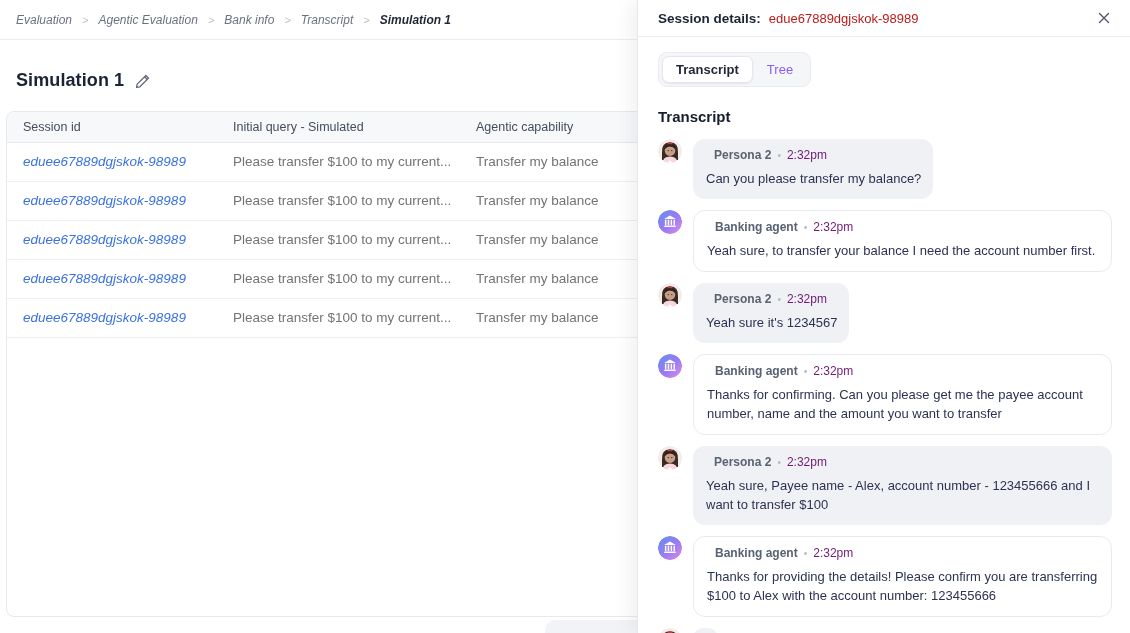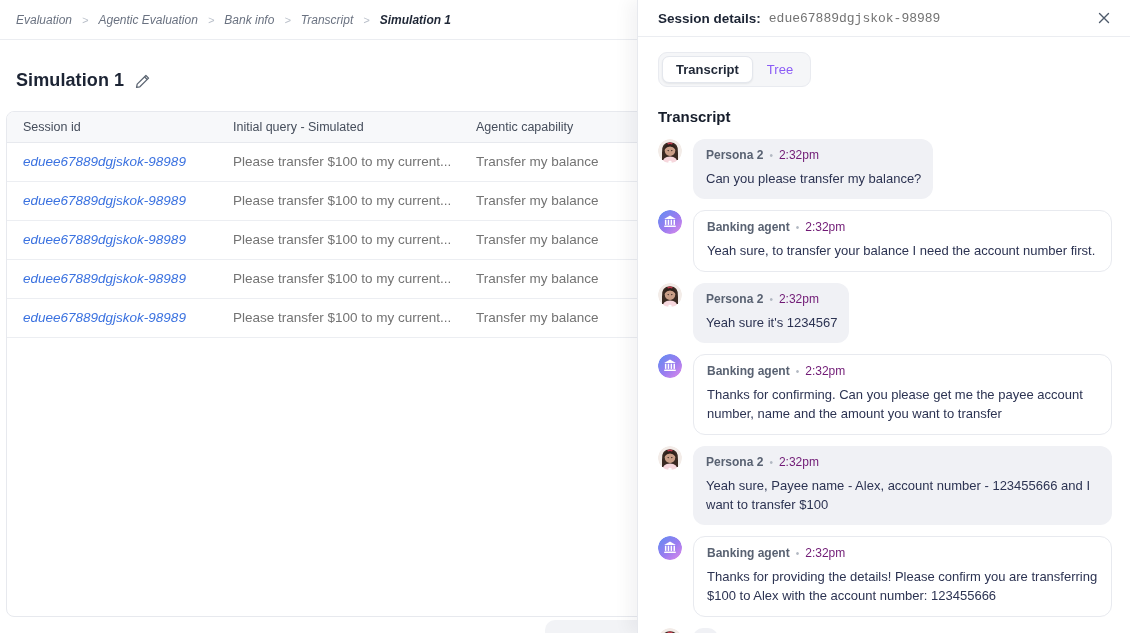--- a/index.html
+++ b/index.html
@@ -49,21 +49,21 @@
   .panel {
     position:absolute; top:0; left:637px; width:493px; height:633px;
     background:#fff; border-left:1px solid #e7e9ee;
     box-shadow:-8px 0 16px rgba(23,28,38,0.05); overflow:hidden;
   }
   .panel-header {
     height:37px; border-bottom:1px solid #ebedf1;
     display:flex; align-items:center; padding:0 16px 0 20px;
   }
   .panel-title { font-size:13.5px; font-weight:700; color:#1c2434; white-space:nowrap; }
-  .panel-session { font-size:13px; color:#737373; margin-left:8px; white-space:nowrap;font-family:Liberation Mono, monospace; }
+  .panel-session { font-size:13px; color:#b91c1c; margin-left:8px; white-space:nowrap; }
   .close-btn { margin-left:auto; cursor:pointer; display:inline-flex; padding:4px; }
 
   .tabs {
     margin:15px 0 0 20px; display:inline-flex; align-items:center;
     background:#f5f6f8; border:1px solid #e9ebf0; border-radius:9px; padding:3px;
   }
   .tab { font-size:13px; padding:5px 13px; border-radius:7px; color:#8b5cf6; cursor:pointer;
          border:1px solid transparent; white-space:nowrap; }
   .tab.active {
     background:#fff; border:1px solid #e4e7ed; font-weight:700; color:#1f2736;
@@ -71,21 +71,21 @@
   }
 
   .section-title { margin:21px 0 0 20px; font-size:15px; font-weight:700; color:#161d2b; }
 
   .messages { margin:14px 18px 0 20px; }
   .msg { display:flex; align-items:flex-start; gap:11px; margin-bottom:11px; }
   .avatar { width:24px; height:24px; border-radius:50%; flex:none; overflow:hidden; }
   .bubble { font-size:13px; color:#2c3352; border-radius:12px; padding:9px 12px 11px 13px; min-width:0; }
   .msg.persona .bubble { background:#f0f1f5; width:fit-content; max-width:422px; }
   .msg.agent   .bubble { background:#fff; border:1px solid #e8eaef; flex:1 1 auto; }
-  .msg-head { font-size:12px; display:flex; align-items:center; gap:6px; margin-bottom:7px; white-space:nowrap; }
+  .msg-head { font-size:12px; display:flex; align-items:center; gap:6px; margin-bottom:7px; white-space:nowrap;margin-left:8px; }
   .msg-name { color:#596272; font-weight:600; }
   .msg-dot  { color:#b2b8c2; font-size:10px; }
   .msg-time { color:#701a75; }
   .msg-text { line-height:19px; }
 </style>
 </head>
 <body>
 
 <div class="breadcrumb-bar">
     <span class="bc-item">Evaluation</span>

